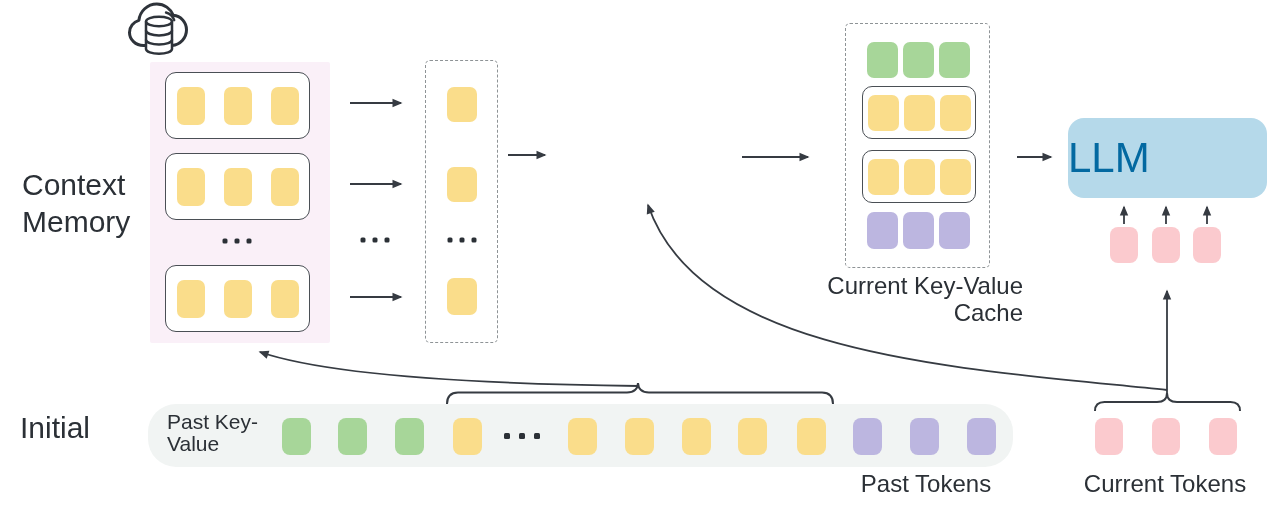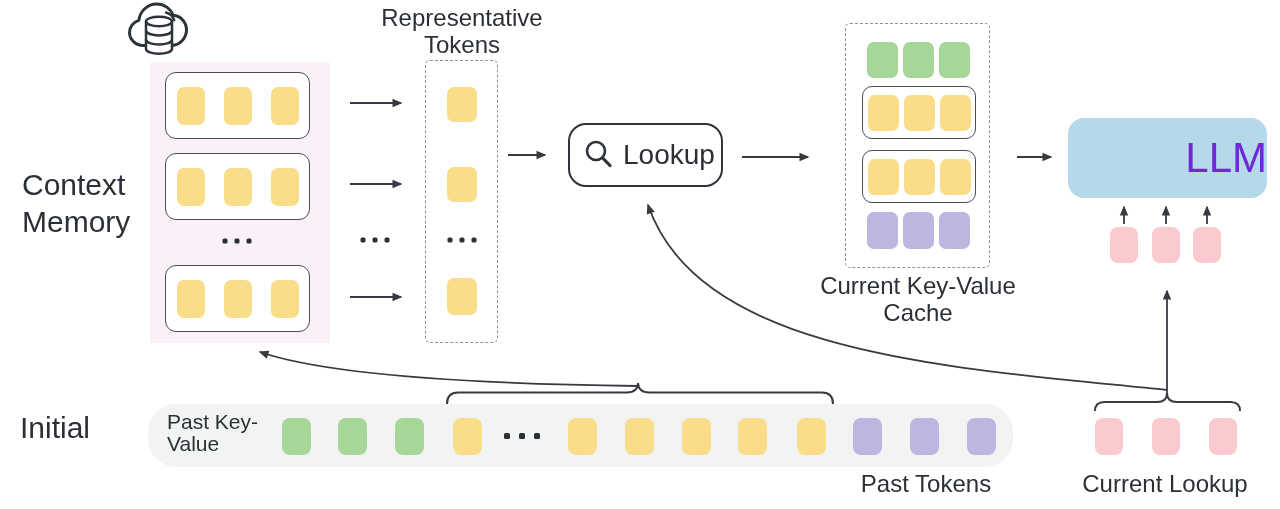--- a/index.html
+++ b/index.html
@@ -70,27 +70,27 @@
   .cachebox{
     left:845px;top:23px;width:145px;height:245px;
     border:1.6px dashed var(--dash-border);border-radius:5px;box-sizing:border-box;
   }
   .cache-row{position:absolute;display:flex;gap:5px;}
   .cache-unit{
     position:absolute;left:16px;width:112px;height:51px;background:#fff;
     border:1.4px solid var(--unit-border);border-radius:10px;
     display:flex;align-items:center;justify-content:center;gap:5px;
   }
-  .cache-title{left:918px;top:272px;width:210px;transform:translateX(-50%);text-align:center;}
+  .cache-title{left:918px;top:272px;width:210px;transform:translateX(-50%);text-align:right;}
 
   
   .llm{
     left:1068px;top:118px;width:199px;height:80px;background:var(--llm-blue);
-    border-radius:16px;display:flex;align-items:center;justify-content:flex-end;
-    font-size:42px;color:#6d28d9;
+    border-radius:16px;display:flex;align-items:center;justify-content:flex-start;
+    font-size:42px;color:#0369a1;
   }
 
   
   .band{left:148px;top:404px;width:865px;height:63px;background:var(--inputs-band-bg);border-radius:28px;}
   .pastkv{position:absolute;left:19px;top:7px;font-size:21px;line-height:22px;}
   .band .tok{top:14px;width:29px;height:37px;border-radius:8px;}
 
   .group-label{position:absolute;top:470px;transform:translateX(-50%);white-space:nowrap;font-size:24px;}
 
   .ctx-title{left:22px;top:166px;width:130px;}
@@ -138,21 +138,20 @@
     <path d="M20,21.5 V49 a13,4.8 0 0 0 26,0 V21.5 a13,4.8 0 0 0 -26,0 Z" fill="#fff"></path>
     <g fill="none" stroke="#2E333A" stroke-width="2.5">
       <ellipse cx="33" cy="21.5" rx="13" ry="4.8"></ellipse>
       <path d="M20,21.5 V49 a13,4.8 0 0 0 26,0 V21.5"></path>
       <path d="M20,30.6 a13,4.8 0 0 0 26,0"></path>
       <path d="M20,39.8 a13,4.8 0 0 0 26,0"></path>
     </g>
   </svg>
 
   <div class="abs big-label ctx-title">Context Memory</div>
-  <div class="abs small-label rep-title">Representative Tokens</div>
 
   <div class="abs panel">
     <div class="unit" style="top:10px">
       <span class="tok flow y" style="width:28px;height:38px"></span>
       <span class="tok flow y" style="width:28px;height:38px"></span>
       <span class="tok flow y" style="width:28px;height:38px"></span>
     </div>
     <div class="unit" style="top:91px">
       <span class="tok flow y" style="width:28px;height:38px"></span>
       <span class="tok flow y" style="width:28px;height:38px"></span>
@@ -180,27 +179,20 @@
     <span class="tok y" style="left:21px;top:26px;width:30px;height:35px"></span>
     <span class="tok y" style="left:21px;top:106px;width:30px;height:35px"></span>
     <div class="dots" style="left:36px;top:179px">
         <i></i>
         <i></i>
         <i></i>
       </div>
     <span class="tok y" style="left:21px;top:217px;width:30px;height:37px"></span>
   </div>
 
-  <div class="abs lookup">
-    <svg width="30" height="30" viewBox="0 0 30 30">
-      <circle cx="12" cy="11" r="9" fill="none" stroke="#2E333A" stroke-width="2.6"></circle>
-      <line x1="18.5" y1="17.8" x2="26" y2="25.5" stroke="#2E333A" stroke-width="3.2" stroke-linecap="round"></line>
-    </svg>
-    <span>Lookup</span>
-  </div>
 
   <div class="abs cachebox">
     <div class="cache-row" style="left:21px;top:18px">
       <span class="tok flow g" style="width:31px;height:36px"></span>
       <span class="tok flow g" style="width:31px;height:36px"></span>
       <span class="tok flow g" style="width:31px;height:36px"></span>
     </div>
     <div class="cache-unit" style="top:62px">
       <span class="tok flow y" style="width:31px;height:36px"></span>
       <span class="tok flow y" style="width:31px;height:36px"></span>
@@ -247,15 +239,15 @@
     <span class="tok p" style="left:705px"></span>
     <span class="tok p" style="left:762px"></span>
     <span class="tok p" style="left:819px"></span>
   </div>
 
   <span class="tok k" style="left:1095px;top:418px;width:28px;height:37px;border-radius:8px"></span>
   <span class="tok k" style="left:1152px;top:418px;width:28px;height:37px;border-radius:8px"></span>
   <span class="tok k" style="left:1209px;top:418px;width:28px;height:37px;border-radius:8px"></span>
 
   <div class="group-label" style="left:926px">Past Tokens</div>
-  <div class="group-label" style="left:1165px">Current Lookup</div>
+  <div class="group-label" style="left:1165px">Current Tokens</div>
 
 </div>
 
 </body></html>

